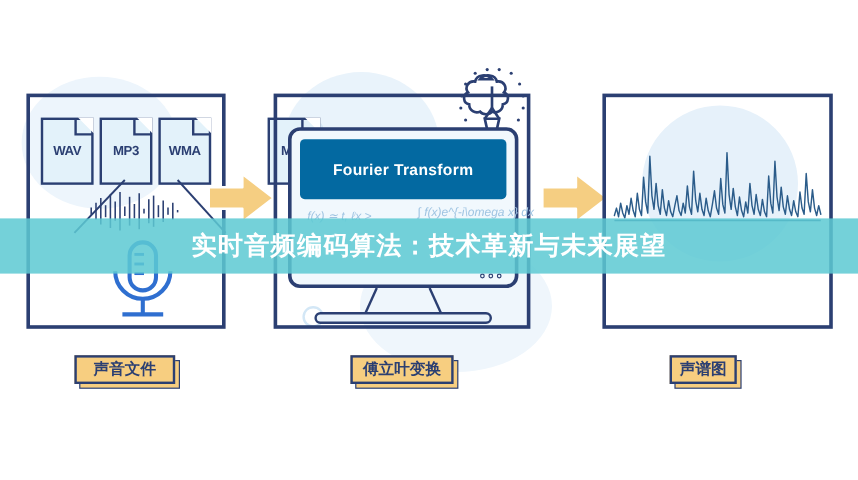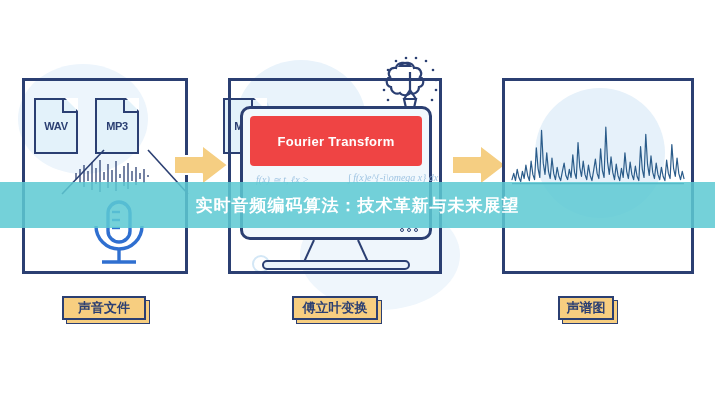--- a/index.html
+++ b/index.html
@@ -98,21 +98,21 @@
   
   .monitor-body {
     position: absolute;
     background: #F1F8FD;
     border: 3px solid #2B3F72;
     border-radius: 10px;
     box-sizing: border-box;
   }
   .monitor-screen {
     position: absolute;
-    background: #ef4444;
+    background: #0369a1;
     border-radius: 4px;
     display: flex;
     align-items: center;
     justify-content: center;
   }
   .monitor-screen span {
     color: #ffffff;
     font-size: 13px;
     font-weight: bold;
     letter-spacing: 0.3px;
@@ -145,34 +145,34 @@
     left: 0;
     width: 715px;
     background: rgba(93, 201, 211, 0.86);
     display: flex;
     align-items: center;
     justify-content: center;
     z-index: 50;
   }
   #title-band .title-text {
     color: #ffffff;
-    font-size: 17px;
+    font-size: 21px;
     font-weight: bold;
     letter-spacing: 1px;
     white-space: nowrap;
   }
 
   .svg-abs {
     position: absolute;
     overflow: visible;
     pointer-events: none;
   }
   .formula {
     position: absolute;
-    font-family: Liberation Serif, serif;
+    font-family: Liberation Sans, sans-serif;
     font-style: italic;
     font-size: 10px;
     color: #9FC4E2;
     white-space: nowrap;
   }
 </style>
 </head>
 <body>
 
 <div id="stage">
@@ -187,28 +187,35 @@
   <div class="panel" style="left:22px; top:78px; width:166px; height:196px;"></div>
 
   <div class="file-icon" style="left:34px; top:98px;">
     <div class="fold"></div>
     <svg class="fold-line" viewBox="0 0 18 18">
       <path d="M4,0 L4,13 L18,13" fill="none" stroke="#2B3F72" stroke-width="2"></path>
     </svg>
     <div class="ftext">WAV</div>
   </div>
 
-  <div class="file-icon" style="left:95px; top:98px;text-decoration:underline;">
+  <div class="file-icon" style="left:83px; top:98px;text-decoration:underline;">
     <div class="fold"></div>
     <svg class="fold-line" viewBox="0 0 18 18">
       <path d="M4,0 L4,13 L18,13" fill="none" stroke="#2B3F72" stroke-width="2"></path>
     </svg>
     <div class="ftext">MP3</div>
   </div>
 
+  <div class="file-icon" style="left:132px; top:98px;">
+    <div class="fold"></div>
+    <svg class="fold-line" viewBox="0 0 18 18">
+      <path d="M4,0 L4,13 L18,13" fill="none" stroke="#2B3F72" stroke-width="2"></path>
+    </svg>
+    <div class="ftext">WMA</div>
+  </div>
 
   <div class="file-icon" style="left:181px; top:98px;margin-left:42px;">
     <div class="fold"></div>
     <svg class="fold-line" viewBox="0 0 18 18">
       <path d="M4,0 L4,13 L18,13" fill="none" stroke="#2B3F72" stroke-width="2"></path>
     </svg>
     <div class="ftext">MP4</div>
   </div>
 
   <svg class="svg-abs" style="left:50px; top:150px; width:150px; height:124px;" viewBox="0 0 150 124">

